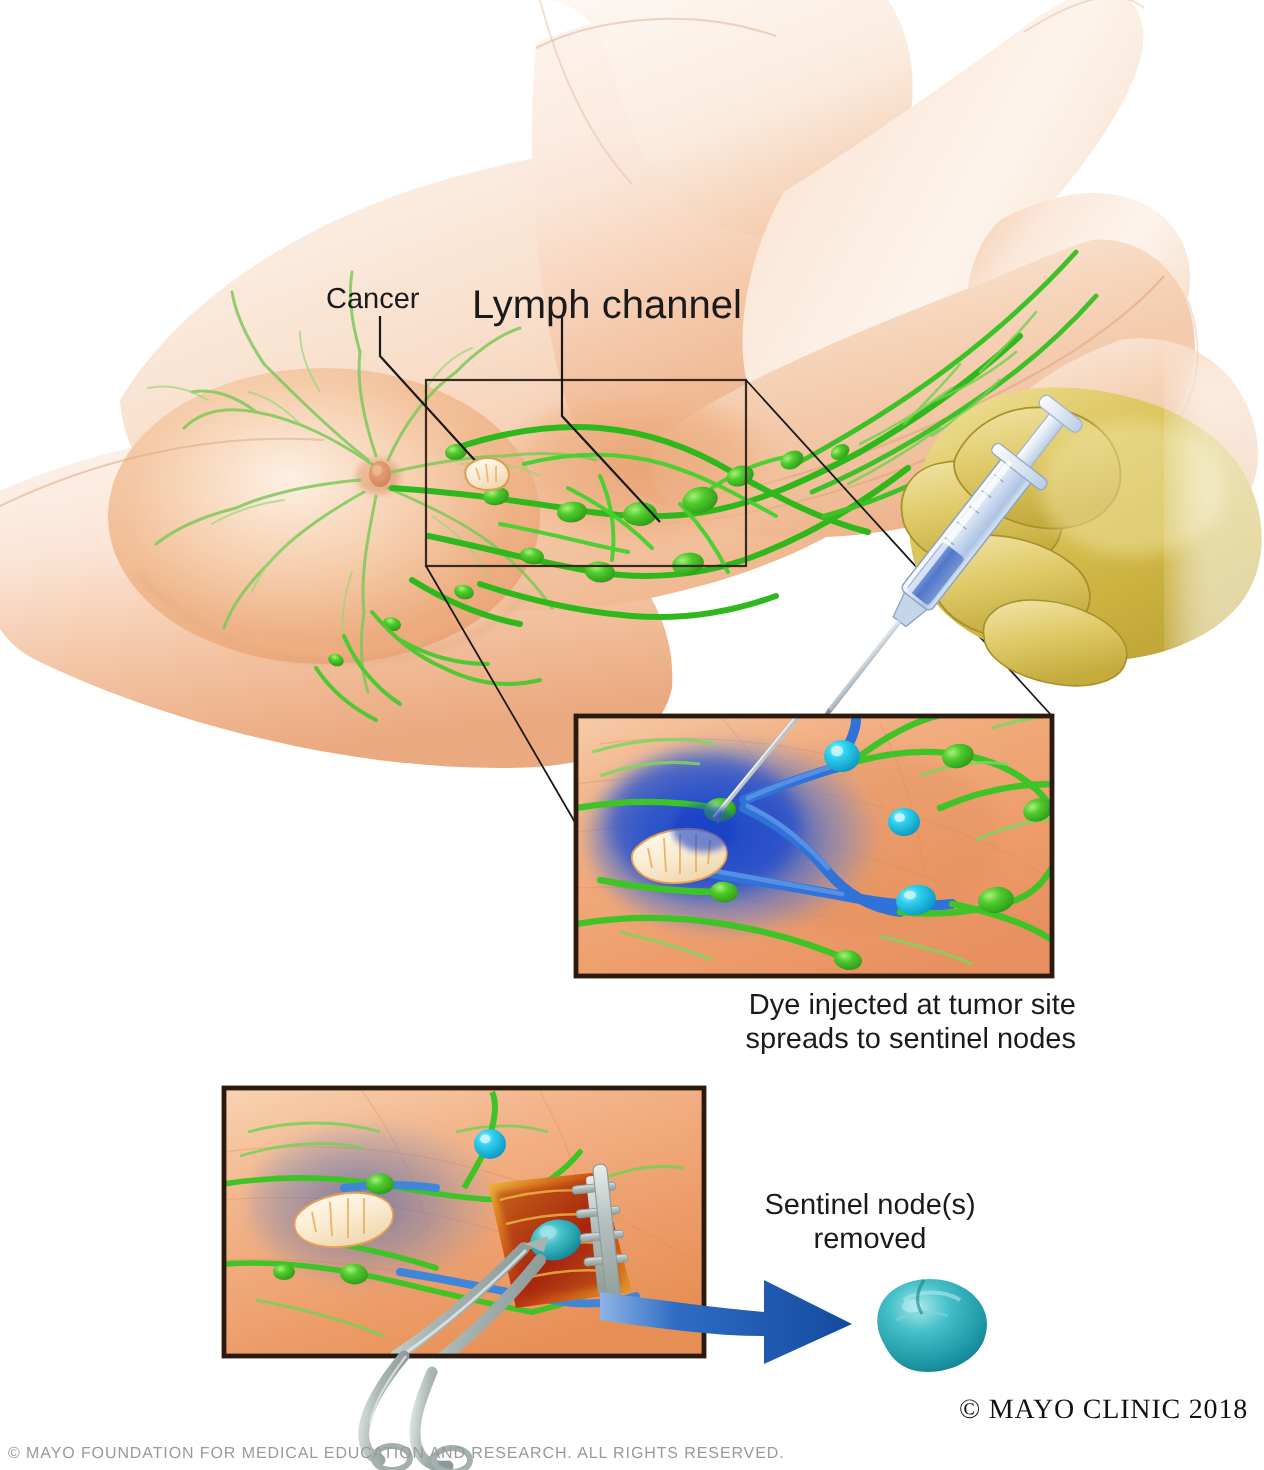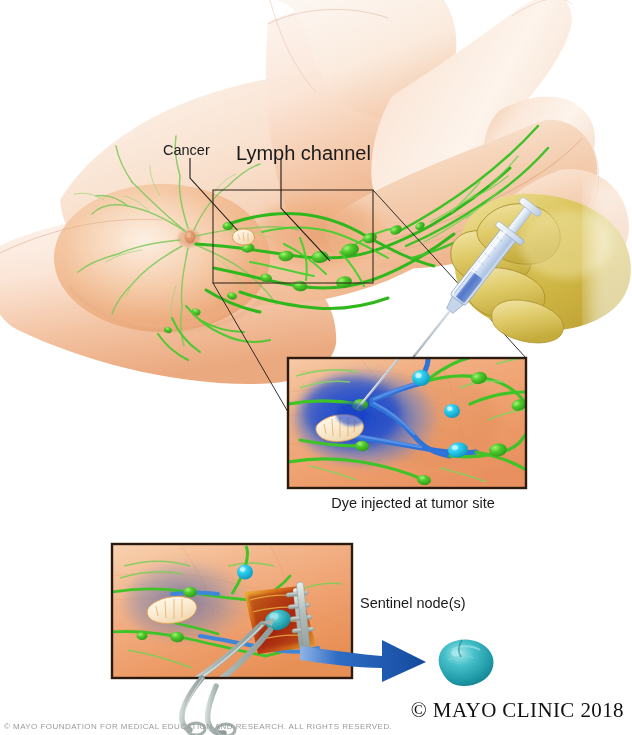--- a/index.html
+++ b/index.html
@@ -4,26 +4,26 @@
 <style>
   html,body{margin:0;padding:0;background:#ffffff;}
   body{width:632px;height:735px;position:relative;overflow:hidden;
        font-family:"Liberation Sans",sans-serif;color:#000;}
   #stage{position:absolute;inset:0;width:632px;height:735px;background:#fff;}
   svg.layer{position:absolute;left:0;top:0;width:632px;height:735px;}
   .lbl{position:absolute;font-family:"Liberation Sans",sans-serif;color:#1a1a1a;
        white-space:nowrap;line-height:1.12;}
   #lbl-cancer{left:163px;top:142px;font-size:14.5px;}
   #lbl-lymph{left:236px;top:142px;font-size:20px;}
-  #cap-mid{position:absolute;left:288px;top:495px;width:250px;text-align:center;
+  #cap-mid{position:absolute;left:288px;top:495px;width:250px;text-align:right;
            font-size:14.5px;line-height:1.18;color:#1a1a1a;}
-  #cap-bottom{position:absolute;left:360px;top:595px;width:150px;text-align:left;
+  #cap-bottom{position:absolute;left:360px;top:595px;width:150px;text-align:center;
               font-size:14.5px;line-height:1.18;color:#1a1a1a;}
   #credit{position:absolute;right:8px;top:698px;font-family:"Liberation Serif",serif;
-          font-size:21px;color:#111;letter-spacing:.4px;}
+          font-size:14px;color:#111;letter-spacing:.4px;}
   #footer{position:absolute;left:4px;top:722px;font-size:8px;color:#9a9a9a;
           letter-spacing:.45px;font-family:Liberation Sans, sans-serif;}
 </style>
 </head>
 <body>
 
 <div id="stage">
 
 <svg class="layer" viewBox="0 0 632 735">
   <defs>
@@ -639,22 +639,24 @@
     </g>
   </g>
 
 </svg>
 
 <div class="lbl" id="lbl-cancer">Cancer</div>
 <div class="lbl" id="lbl-lymph">Lymph channel</div>
 
 <div id="cap-mid">
   <div>Dye injected at tumor site</div>
+  <div>spreads to sentinel nodes</div>
 </div>
 
 <div id="cap-bottom">
   <div>Sentinel node(s)</div>
+  <div>removed</div>
 </div>
 
 <div id="credit">© MAYO CLINIC 2018</div>
 <div id="footer">© MAYO FOUNDATION FOR MEDICAL EDUCATION AND RESEARCH. ALL RIGHTS RESERVED.</div>
 
 </div>
 
 </body></html>

